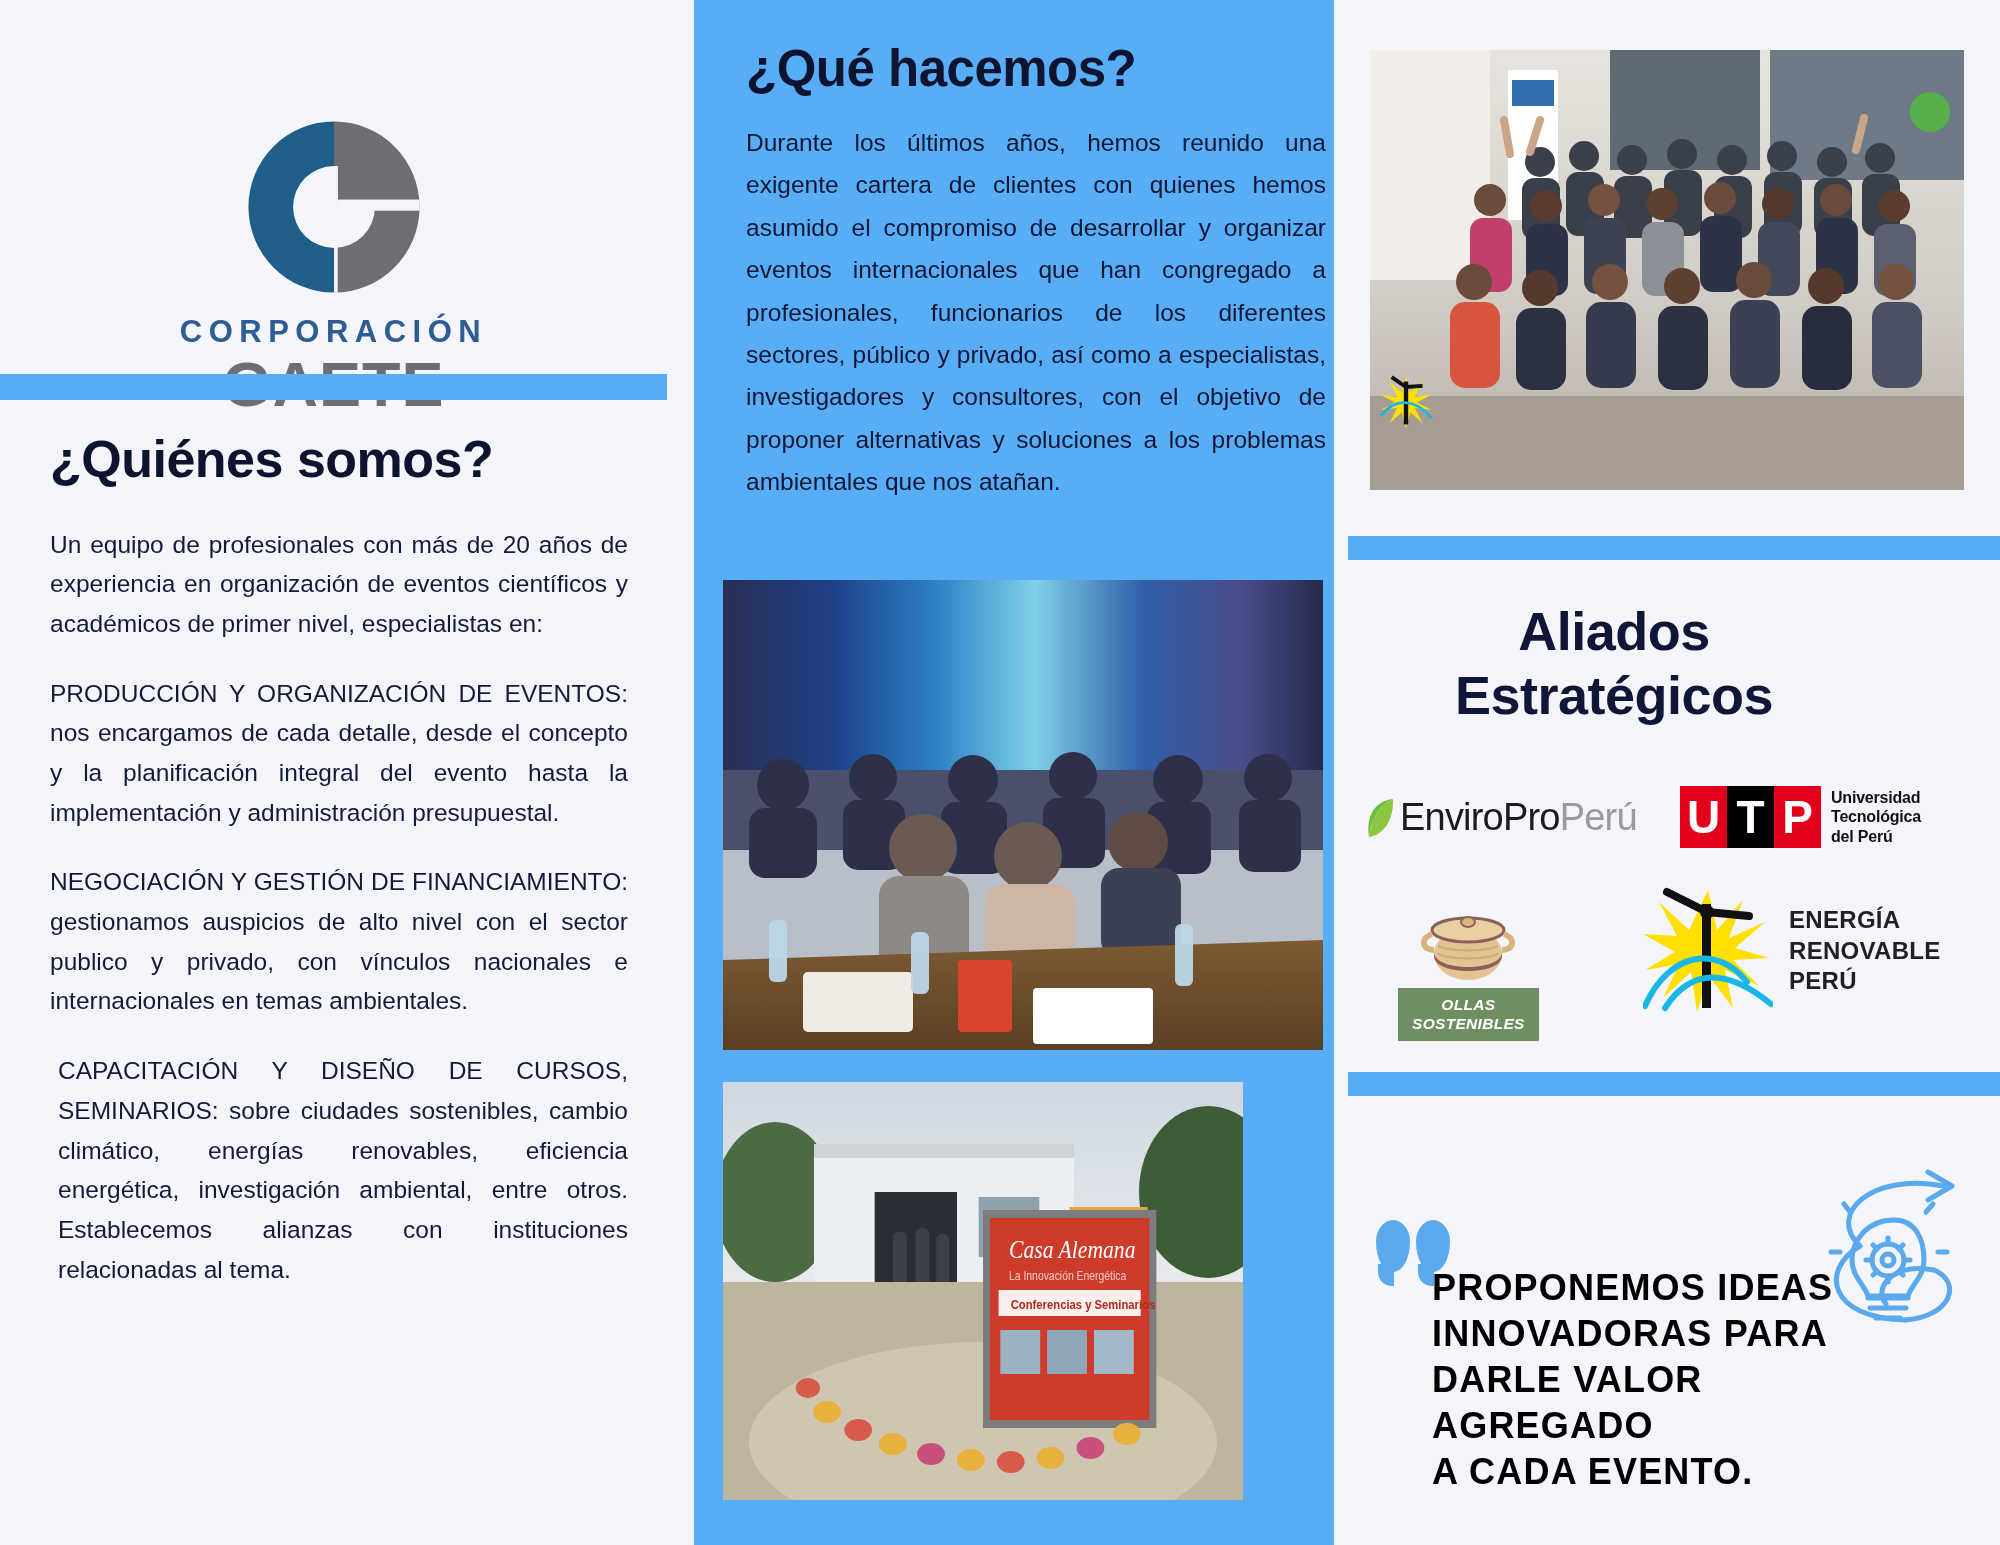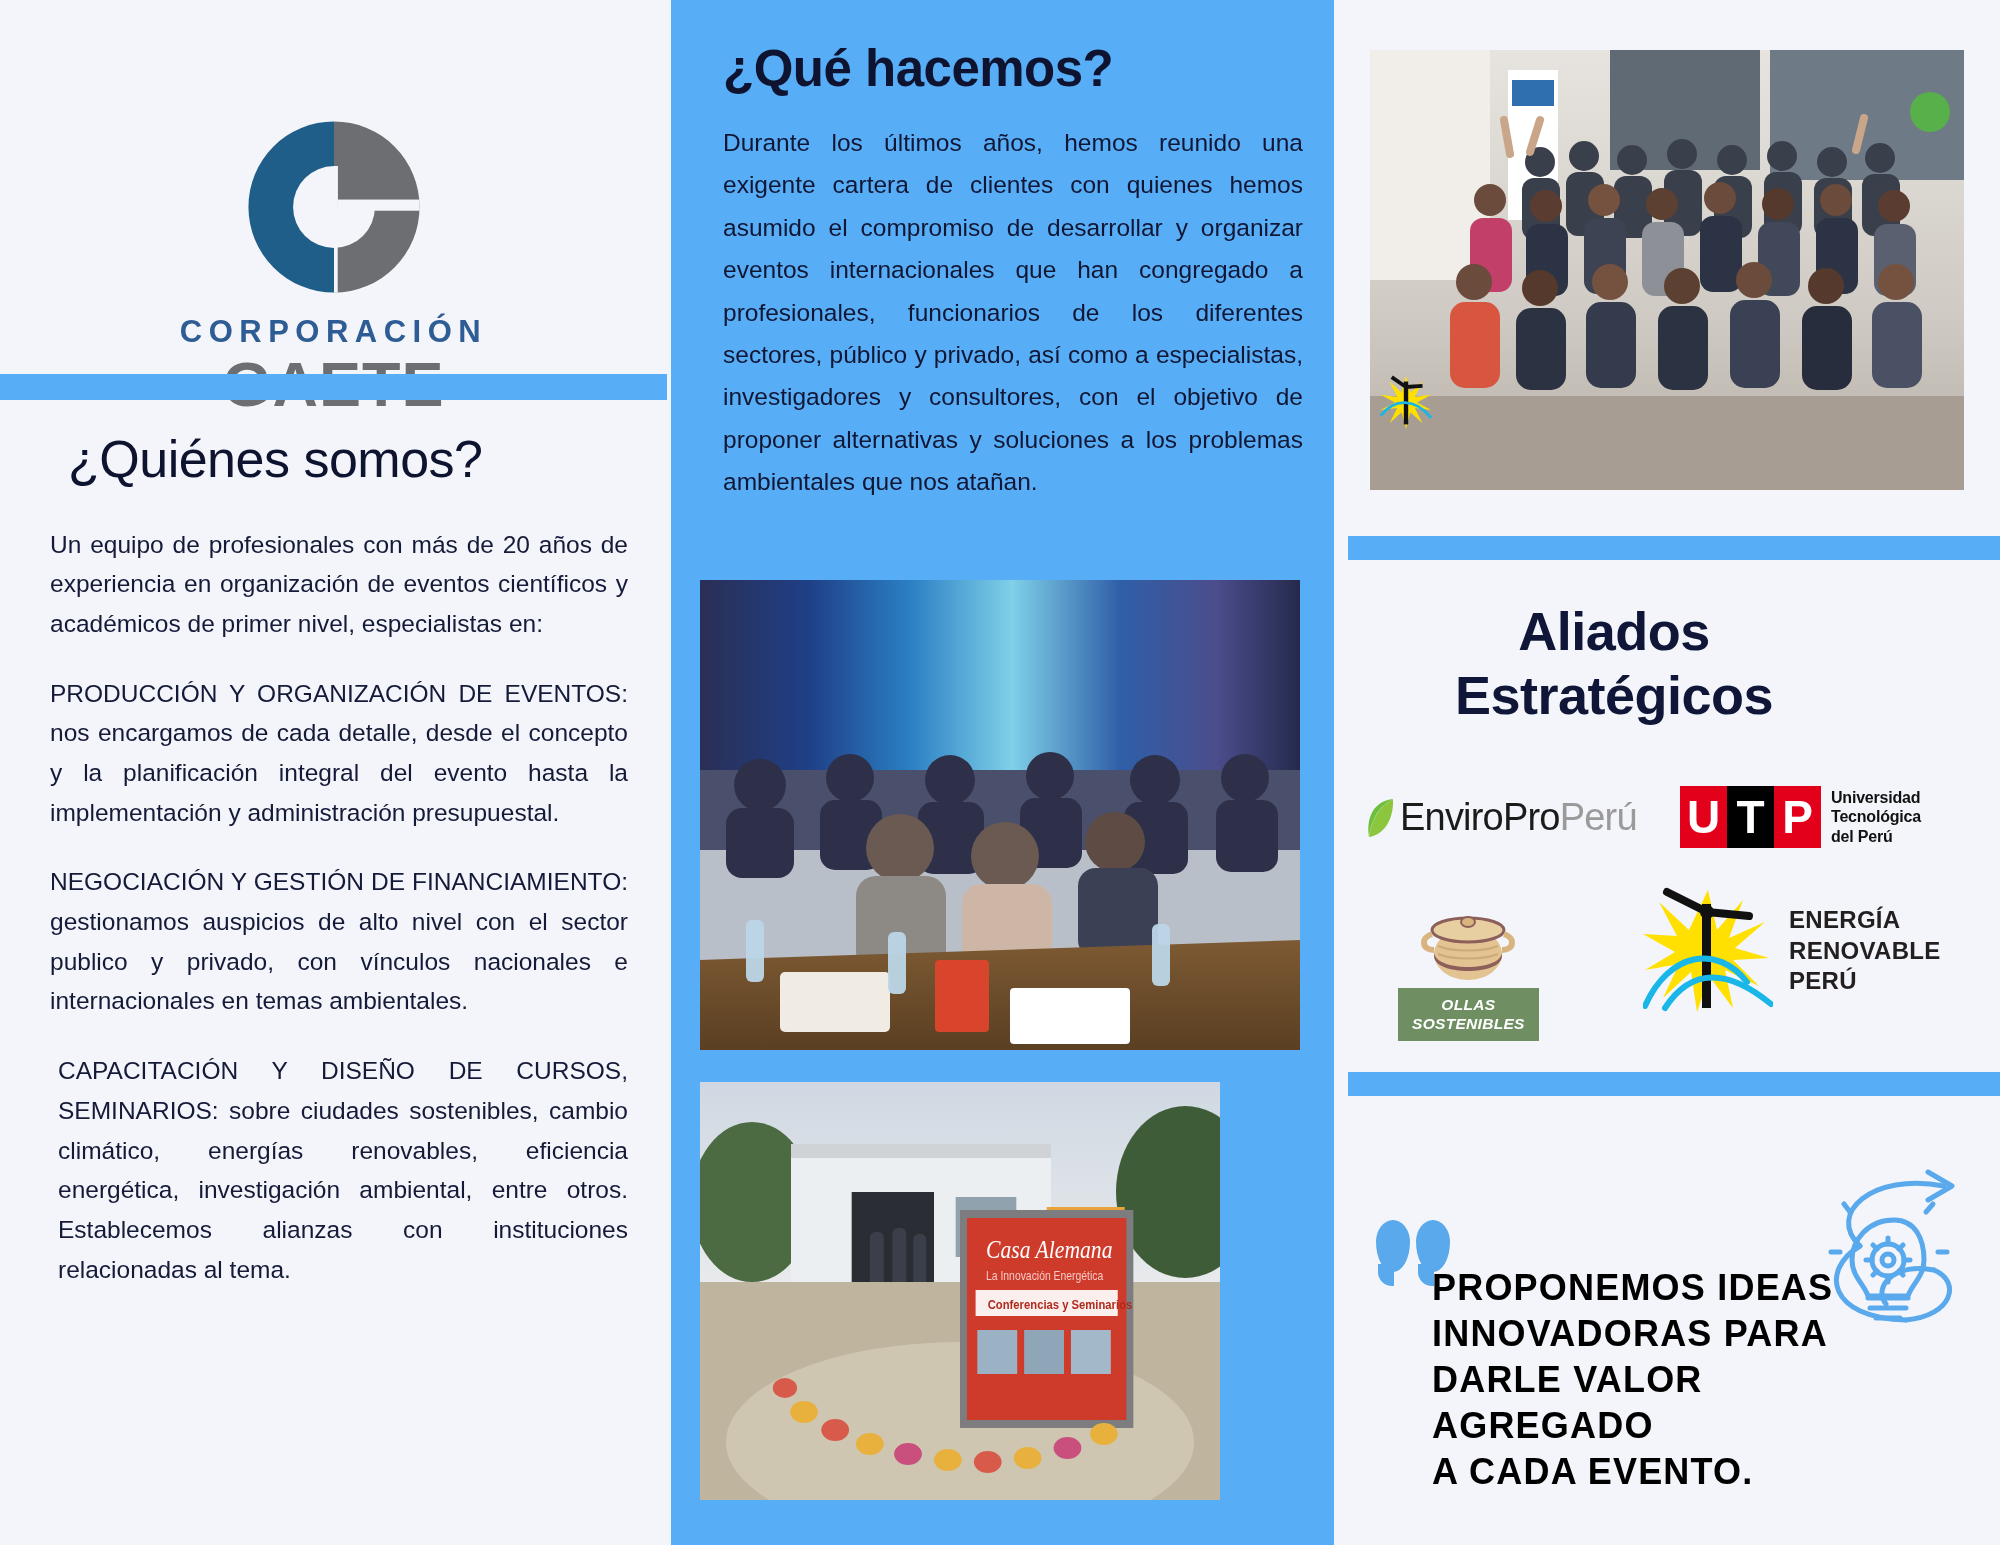--- a/index.html
+++ b/index.html
@@ -69,41 +69,40 @@
   }
 
   .left-body {
     position: absolute;
     left: 50px; top: 432px;
     width: 578px;
   }
 
   .h-quienes {
     font-size: 52px;
-    font-weight: 400;
+    font-weight: 700;
     color: #0e1330;
     letter-spacing: -0.5px;
     line-height: 1.05;
     margin-bottom: 38px;
-    margin-left: 18px;
   }
 
   .p-left {
     font-size: 24.5px;
     line-height: 1.62;
     color: #141a38;
     text-align: justify;
     margin-bottom: 30px;
   }
   .p-left:last-child { margin-bottom: 0; margin-left: 8px; }
 
   
   .col-mid {
     position: absolute;
-    left: 671px; top: 0;
+    left: 694px; top: 0;
     width: 667px;
     height: 1545px;
     background: #58aef6;
   }
 
   .mid-head {
     position: absolute;
     left: 52px; top: 42px;
     width: 580px;
     font-size: 51px;

